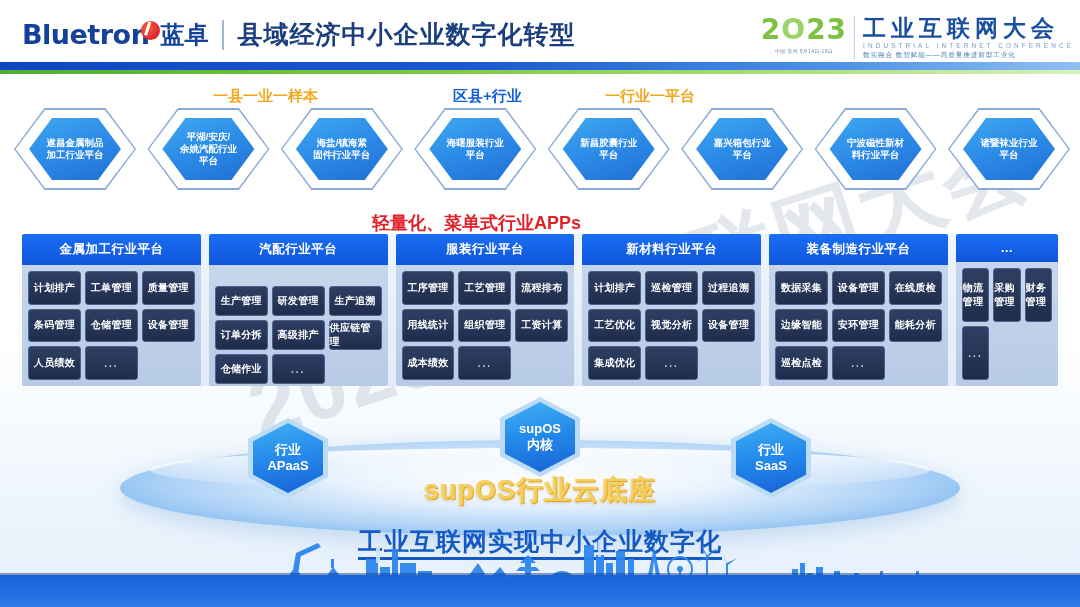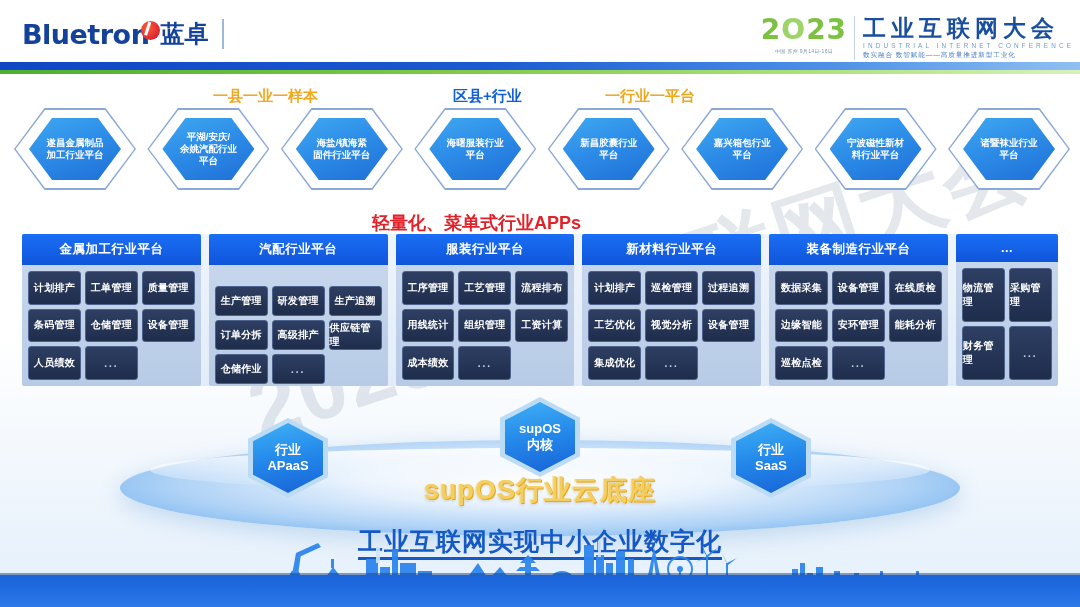--- a/index.html
+++ b/index.html
@@ -74,21 +74,21 @@
   #apps{position:absolute;left:22px;top:234px;width:1036px;height:152px;
      background:linear-gradient(180deg,#eef4fb 0%,#e2ecf8 100%);
      border-radius:2px;display:flex;gap:8px;padding:0;box-sizing:border-box;}
   .appcol{background:linear-gradient(180deg,#c9d9ee 0%,#b8cbe6 100%);
      display:flex;flex-direction:column;border-radius:2px;overflow:hidden;}
   .appcol-hdr{background:linear-gradient(180deg,#1a6ef5 0%,#0f55da 100%);
      color:#fff;font-size:12.5px;font-weight:bold;text-align:center;
      padding:7px 0 7px 0;letter-spacing:.5px;}
   .appcol-body{flex:1;display:grid;gap:4px;padding:6px;box-sizing:border-box;}
   .appcol-body.two{grid-template-columns:1fr 1fr 1fr;grid-auto-rows:1fr;}
-  .appcol-body.one{grid-template-columns:1fr 1fr;grid-auto-rows:1fr;}
+  .appcol-body.one{grid-template-columns:1fr 1fr 1fr;grid-auto-rows:1fr;}
   .appitem{background:linear-gradient(180deg,#2e3f63 0%,#1f2d4c 100%);
      border:1px solid #4c628c;border-radius:3px;color:#fff;
      font-size:10px;font-weight:bold;display:flex;align-items:center;justify-content:center;
      letter-spacing:.3px;}
   .appitem.dots{color:#c6d3e6;letter-spacing:2px;}
 
   
   #ellipse{position:absolute;left:120px;top:440px;width:840px;height:96px;
      border-radius:50%;
      background:radial-gradient(ellipse at 50% 45%,#ffffff 0%,#e6f1fd 30%,#aed2f6 62%,#6fb0ee 88%,#4f9ae8 100%);
@@ -135,20 +135,21 @@
 <div id="slide">
 
   <div id="wm">2023工业互联网大会</div>
 
   <div id="header">
     <div id="brand">
       <div class="bt-word">Bluetron</div>
       <div class="bt-swoosh"></div>
       <div class="bt-cn">蓝卓</div>
       <div class="hdr-div"></div>
+      <div class="hdr-title">县域经济中小企业数字化转型</div>
     </div>
 
     <div id="conf">
       <div id="conf-left">
         <div class="y2023">2<span class="o">O</span>23</div>
         <div class="conf-meta">中国·苏州  9月14日-16日</div>
       </div>
       <div id="conf-sep"></div>
       <div id="conf-right">
         <div class="conf-cn">工业互联网大会</div>

